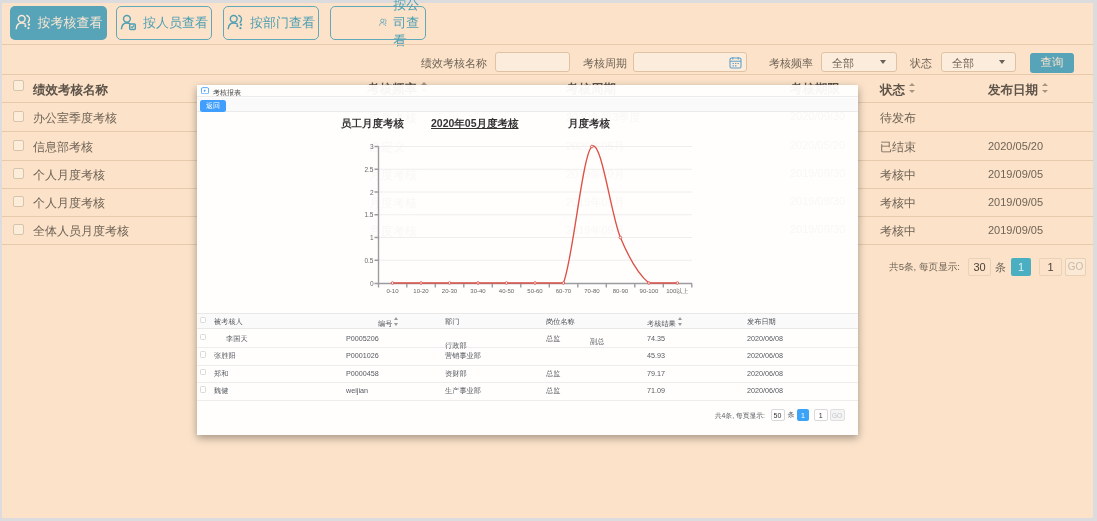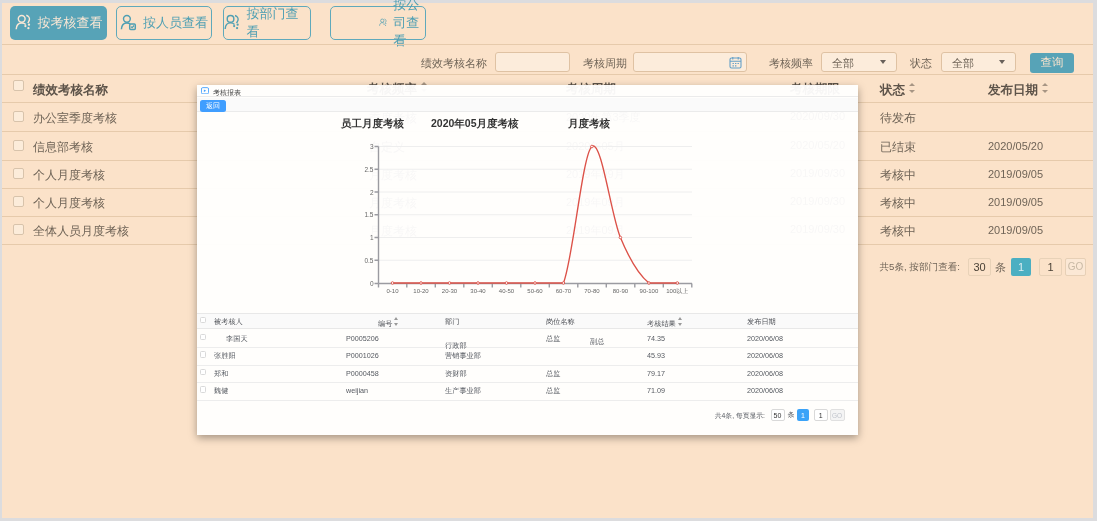--- a/index.html
+++ b/index.html
@@ -56,21 +56,21 @@
   </div>
 <div class="tbtn line" style="left:116px;width:96px;text-align:center;">
 <svg width="17" height="17" viewBox="0 0 17 17" fill="none" stroke="#4f9fb3" stroke-width="1.45">
       <circle cx="6.9" cy="4.8" r="3.4"></circle>
       <path d="M1.4,15.2 C1.6,10.8 4,8.9 6.9,8.9 C8.2,8.9 9.3,9.3 10.2,9.9"></path>
       <rect x="9.7" y="9.9" width="5.6" height="5.6" rx="1"></rect>
       <path d="M11,12.6 l1.1,1.1 l2,-2.2" stroke-width="1.2"></path>
     </svg>
 <span>按人员查看</span>
   </div>
-<div class="tbtn line" style="left:223px;width:88px;">
+<div class="tbtn line" style="left:223px;width:96px;">
 <svg width="17" height="17" viewBox="0 0 17 17" fill="none" stroke="#4f9fb3" stroke-width="1.45">
       <circle cx="6.7" cy="4.8" r="3.4"></circle>
       <path d="M1.2,15.2 C1.4,10.8 3.8,8.9 6.7,8.9 C8.4,8.9 9.8,9.5 10.8,10.6"></path>
       <path d="M11.3,1.3 C13.8,2.1 14.9,4.4 14.3,6.3 C13.9,7.5 13.1,8.2 12.9,9.2"></path>
       <g fill="#4f9fb3" stroke="none">
         <circle cx="10.4" cy="12.1" r="1.15"></circle>
         <circle cx="14" cy="10.7" r="1.15"></circle>
         <circle cx="13.4" cy="14.2" r="1.15"></circle>
       </g>
     </svg>
@@ -145,21 +145,21 @@
 <div class="cb" style="left:13px;top:196px;"></div>
 <div class="cell" style="left:33px;top:195px;">个人月度考核</div>
 <div class="cell" style="left:880px;top:195px;">考核中</div>
 <div class="cell" style="left:988px;top:196.3px;font-size:11px;">2019/09/05</div>
 
 <div class="cb" style="left:13px;top:224px;"></div>
 <div class="cell" style="left:33px;top:223px;">全体人员月度考核</div>
 <div class="cell" style="left:880px;top:223px;">考核中</div>
 <div class="cell" style="left:988px;top:224.3px;font-size:11px;">2019/09/05</div>
 
-<div class="cell" style="right:137px;top:260.5px;font-size:9.6px;">共5条, 按部门查看:</div>
+<div class="cell" style="right:137px;top:260.5px;font-size:9.6px;">共5条, 每页显示:</div>
 <div class="pgbox" style="left:968px;width:23px;border:1px solid #e8d2b8;color:#4a4136;">30</div>
 <div class="cell" style="left:995px;top:260px;font-size:11px;">条</div>
 <div class="pgbox" style="left:1011px;width:20px;background:#4bafc2;color:#dcedf1;">1</div>
 <div class="pgbox" style="left:1039px;width:23px;border:1px solid #e8d2b8;color:#4a4136;">1</div>
 <div class="pgbox" style="left:1065px;width:21px;border:1px solid #e7d0b6;background:#fbe8d5;color:#c8b9a5;font-size:10px;">GO</div>
 
 <div class="cell" style="left:369px;top:110px;">季度考核</div>
 <div class="cell" style="left:566px;top:110px;font-size:11px;">2020年第3季度</div>
 <div class="cell" style="left:790px;top:110px;font-size:11px;">2020/09/30</div>
 <div class="cell" style="left:369px;top:139px;">自定义</div>
@@ -181,21 +181,21 @@
   <svg class="abs" style="left:3.5px;top:1.5px;" width="8" height="7.5" viewBox="0 0 9 8" fill="none">
       <rect x="0.5" y="0.5" width="8" height="7" rx="1.5" stroke="#409eff" stroke-width="1"></rect>
       <path d="M3.2,2.5 L5.8,4 L3.2,5.5 Z" fill="#409eff"></path>
     </svg>
   <div class="abs" style="left:16px;top:2.5px;font-size:7px;color:#454545;">考核报表</div>
 
   <div class="abs" style="left:0;top:12.5px;width:661px;height:14.5px;background:rgba(250,250,250,0.93);border-bottom:1px solid #ebebeb;"></div>
   <div class="abs" style="left:3px;top:14.5px;width:26px;height:12px;background:#409eff;border-radius:2.5px;color:#fff;font-size:7px;display:flex;align-items:center;justify-content:center;">返回</div>
 
   <div class="abs" style="left:144px;top:32px;font-size:10.5px;font-weight:bold;color:#333;">员工月度考核</div>
-  <div class="abs" style="left:234px;top:32px;font-size:10.5px;font-weight:bold;color:#333;">2020年05月度考核</div>
+  <div class="abs" style="left:234px;top:32px;font-size:10.5px;font-weight:bold;color:#333;text-decoration:underline;">2020年05月度考核</div>
   <div class="abs" style="left:371px;top:32px;font-size:10.5px;font-weight:bold;color:#333;">月度考核</div>
 
   <svg class="abs" style="left:0;top:0;" width="661" height="230" viewBox="0 0 661 230">
     <g stroke="#eeeeee" stroke-width="1">
       <path d="M181.5,61.5 H495 M181.5,84.25 H495 M181.5,107 H495 M181.5,129.75 H495 M181.5,152.5 H495 M181.5,175.25 H495"></path>
     </g>
     <g stroke="#9b9ba1" stroke-width="1.4">
       <path d="M181.5,61.5 V198.5 M181.5,198.5 H495"></path>
       <path d="M177.5,61.5 H181.5 M177.5,84.25 H181.5 M177.5,107 H181.5 M177.5,129.75 H181.5 M177.5,152.5 H181.5 M177.5,175.25 H181.5 M177.5,198.5 H181.5"></path>
       <path d="M181.5,198.5 V202.5 M209.8,198.5 V202.5 M238.3,198.5 V202.5 M266.8,198.5 V202.5 M295.3,198.5 V202.5 M323.8,198.5 V202.5 M352.3,198.5 V202.5 M380.8,198.5 V202.5 M409.3,198.5 V202.5 M437.8,198.5 V202.5 M466.3,198.5 V202.5 M494.8,198.5 V202.5"></path>

